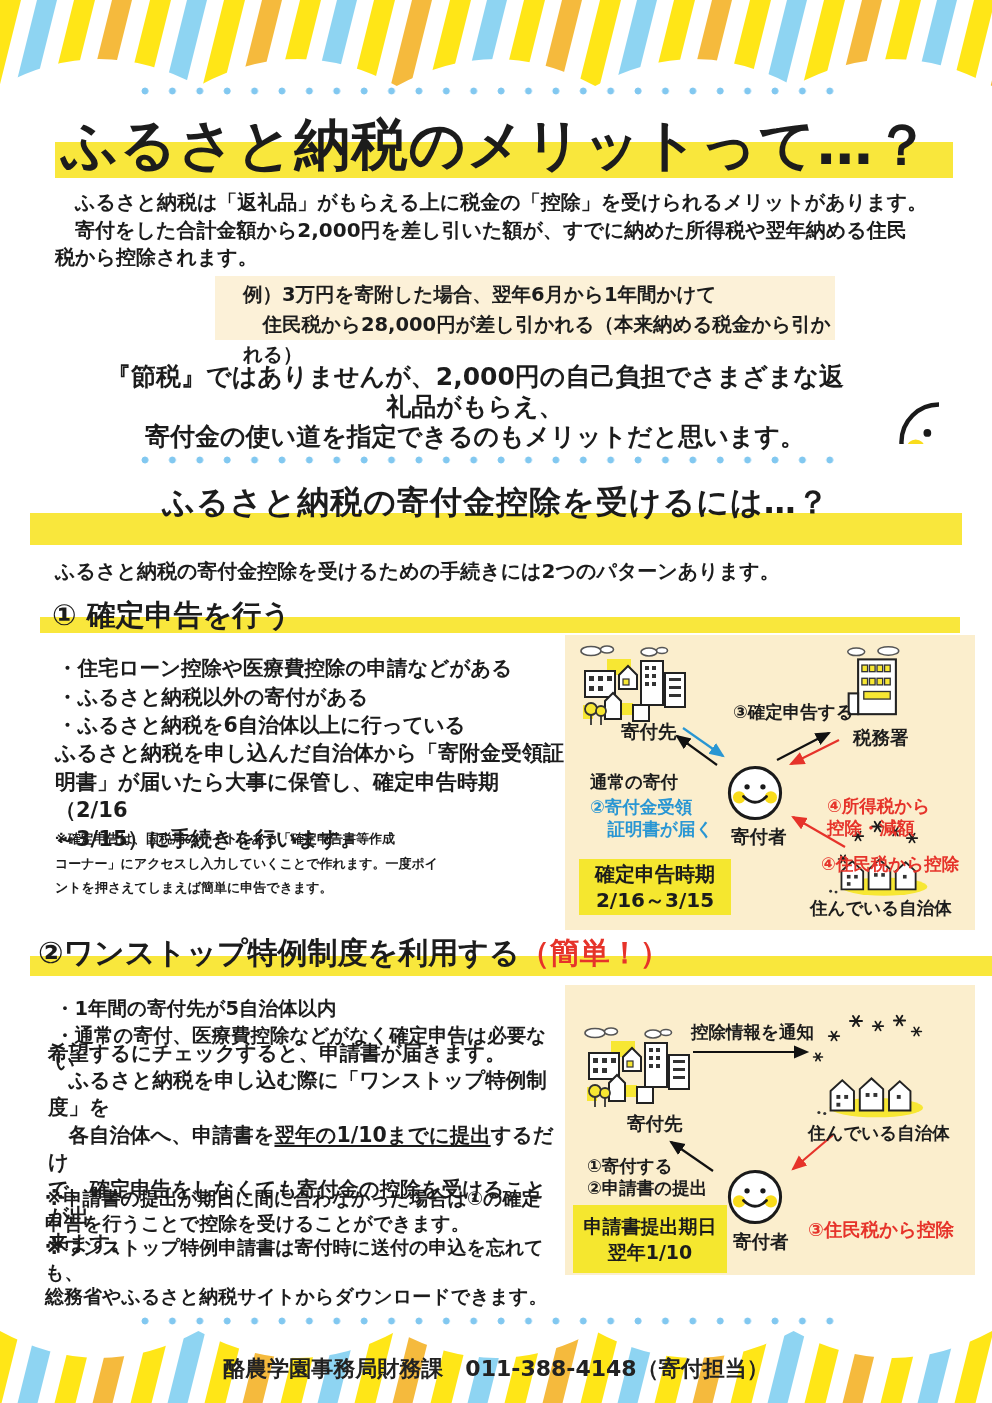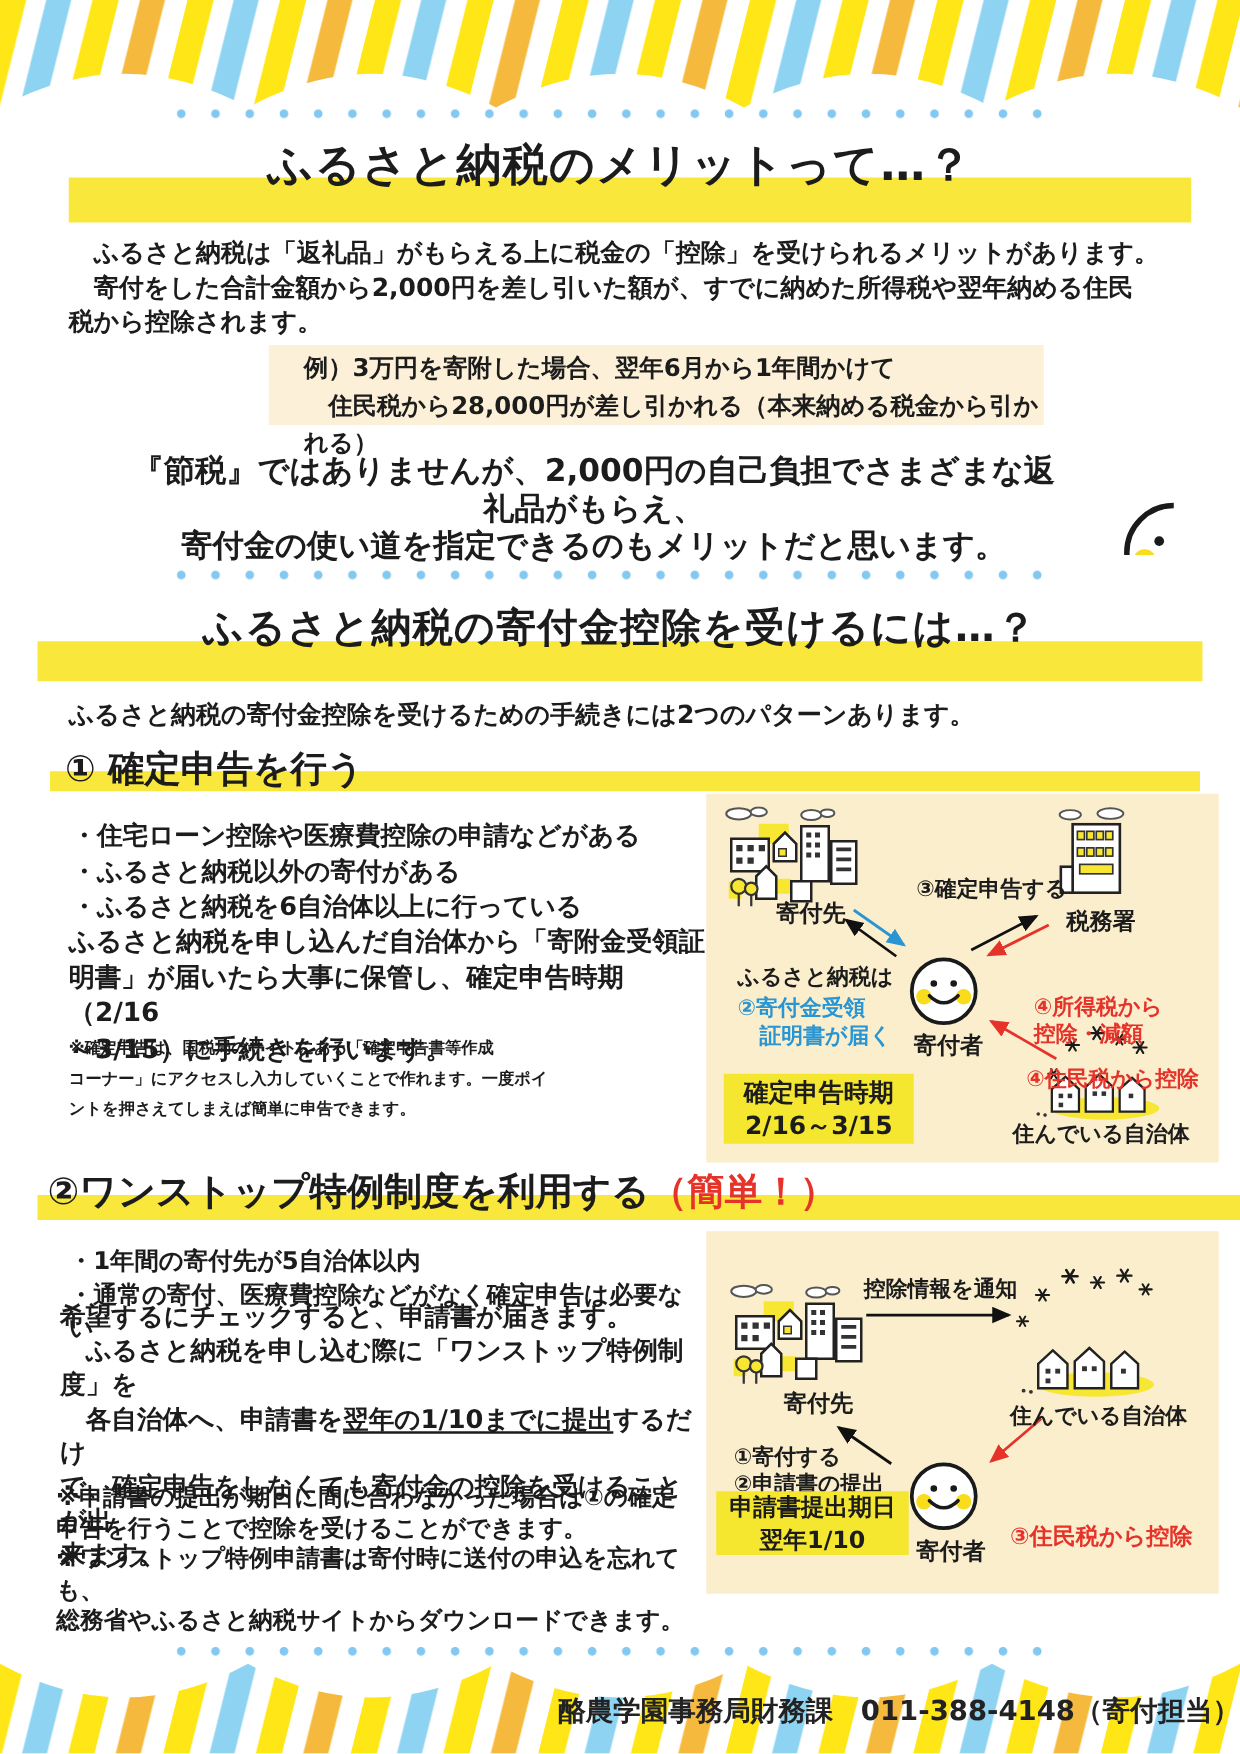--- a/index.html
+++ b/index.html
@@ -8,21 +8,21 @@
   .abs{position:absolute;}
   .pre{white-space:pre-line;}
 
   
   .dots{height:11px;width:712px;
         background-image:radial-gradient(circle at 4px 5px,#82c8f0 3.1px,rgba(0,0,0,0) 3.8px);
         background-size:27.4px 11px;background-repeat:repeat-x;}
 
   
   .hl-bar{background:#f9e73c;}
-  .title{width:100%;text-align:center;font-size:36px;letter-spacing:1px;z-index:2;}
+  .title{width:100%;text-align:center;font-size:56px;letter-spacing:1px;z-index:2;}
   .title2{font-size:32px;}
 
   .body-text{font-size:20px;line-height:27.5px;}
   .example-box{background:#fcf1d8;}
   .example-text{font-size:19.5px;line-height:30px;}
   .merit-text{font-size:25px;line-height:30px;text-align:center;}
 
   .sec-head{font-size:29px;z-index:2;}
   .sec-head .accent{color:#e6332a;}
   .bullet-line{font-size:20.5px;line-height:28.5px;}
@@ -34,21 +34,21 @@
 
   
   .diagram{background:#fbeecd;}
   .dlabel{position:absolute;font-size:17.5px;line-height:22px;color:#1c1c1c;}
   .dlabel.big{font-size:18.5px;}
   .dlabel.red{color:#e6332a;margin-top:46px;}
   .dlabel.blue{color:#2996d3;}
   .ybox{position:absolute;background:#f5e72f;text-align:center;font-size:20px;line-height:26px;
         display:flex;align-items:center;justify-content:center;}
 
-  .footer-text{width:100%;text-align:right;font-size:22px;z-index:3;color:#222;}
+  .footer-text{width:100%;text-align:center;font-size:22px;z-index:3;color:#222;}
   svg{display:block;}
 </style>
 </head>
 <body>
 
 <svg width="0" height="0" style="position:absolute" aria-hidden="true">
   <defs>
     <symbol id="sym-city" viewBox="0 0 118 82">
       <rect x="30" y="14" width="24" height="16" fill="#f7e733"></rect>
       <rect x="40" y="58" width="16" height="12" fill="#f7e733"></rect>
@@ -237,21 +237,21 @@
         <line x1="212" y1="125" x2="264" y2="98" stroke="#111" marker-end="url(#d1b)"></line>
         <line x1="274" y1="105" x2="226" y2="129" stroke="#e6332a" marker-end="url(#d1r)"></line>
         <line x1="280" y1="212" x2="228" y2="182" stroke="#e6332a" marker-end="url(#d1r)"></line>
       </g>
     </svg>
     <div class="dlabel big" style="left:56px;top:86px">寄付先</div>
     <div class="dlabel" style="left:168px;top:66px">③確定申告する</div>
     <div class="dlabel big" style="left:288px;top:92px">税務署</div>
     <div class="dlabel red pre" style="left:262px;top:114px">④所得税から
 控除・減額</div>
-    <div class="dlabel" style="left:25px;top:136px">ふるさと納税は</div>
+    <div class="dlabel" style="left:25px;top:136px">通常の寄付</div>
     <div class="dlabel blue pre" style="left:25px;top:161px">②寄付金受領
 　証明書が届く</div>
     <div class="dlabel big" style="left:166px;top:191px">寄付者</div>
     <div class="dlabel red" style="left:256px;top:172px">④住民税から控除</div>
     <div class="dlabel" style="left:245px;top:262px">住んでいる自治体</div>
     <div class="ybox pre" style="left:14px;top:224px;width:152px;height:56px">確定申告時期
 2/16～3/15</div>
   </div>
 
   <div class="abs hl-bar" style="left:30px;top:956px;width:962px;height:20px"></div>
@@ -302,21 +302,21 @@
         <line x1="268" y1="150" x2="228" y2="184" stroke="#e6332a" marker-end="url(#d2r)"></line>
       </g>
     </svg>
     <div class="dlabel" style="left:126px;top:36px">控除情報を通知</div>
     <div class="dlabel big" style="left:62px;top:128px">寄付先</div>
     <div class="dlabel" style="left:243px;top:137px">住んでいる自治体</div>
     <div class="dlabel" style="left:22px;top:170px">①寄付する</div>
     <div class="dlabel" style="left:22px;top:192px">②申請書の提出</div>
     <div class="dlabel red big" style="left:243px;top:188px">③住民税から控除</div>
     <div class="dlabel big" style="left:168px;top:246px">寄付者</div>
-    <div class="ybox pre" style="left:8px;top:208px;width:154px;height:51px;font-size:19px">申請書提出期日
+    <div class="ybox pre" style="left:8px;top:220px;width:154px;height:68px;font-size:19px">申請書提出期日
 翌年1/10</div>
   </div>
 
   <div class="abs dots" style="left:141px;top:1316px"></div>
 
   <svg class="abs" style="left:0;top:1325px" width="992" height="78" viewBox="0 0 992 78">
     <defs>
       <pattern id="stripesB" width="150" height="300" patternUnits="userSpaceOnUse" patternTransform="skewX(-14)">
         <rect x="0" width="21" height="300" fill="#ffe617"></rect>
         <rect x="37" width="20" height="300" fill="#8ed4f2"></rect>

